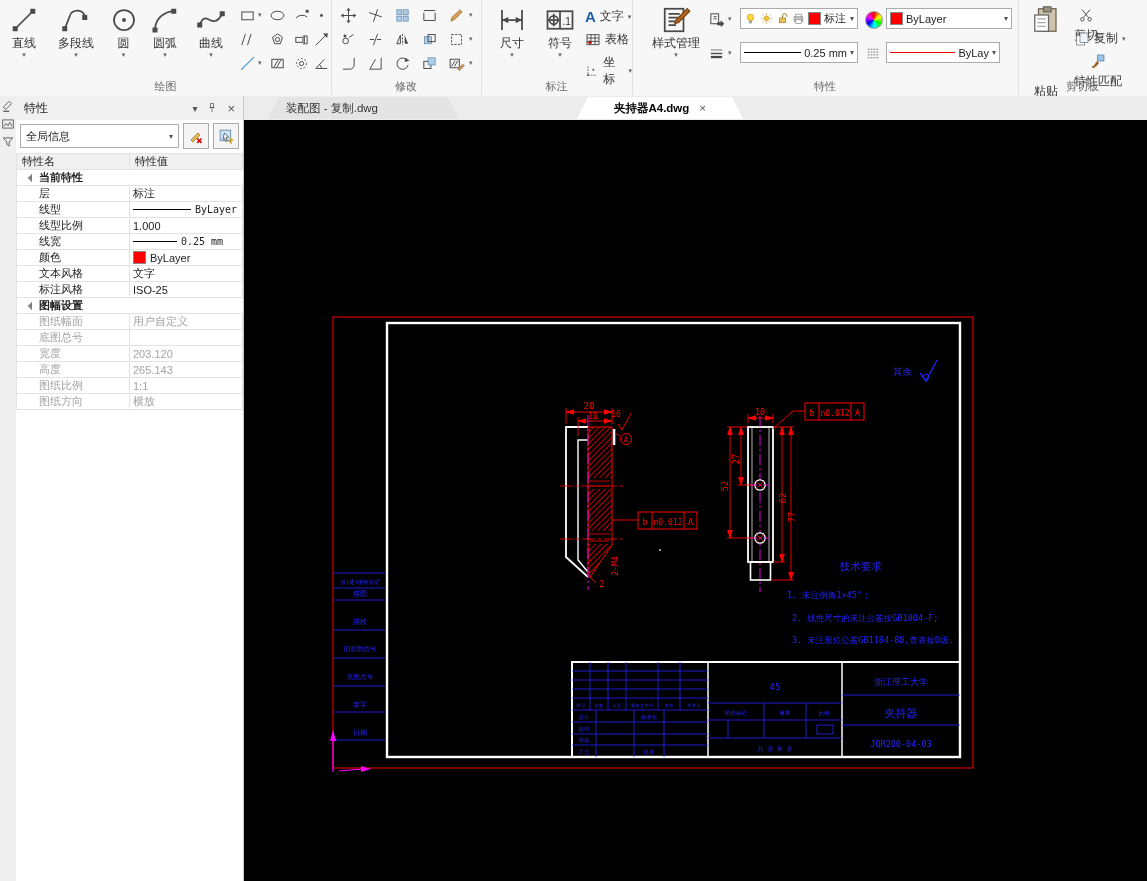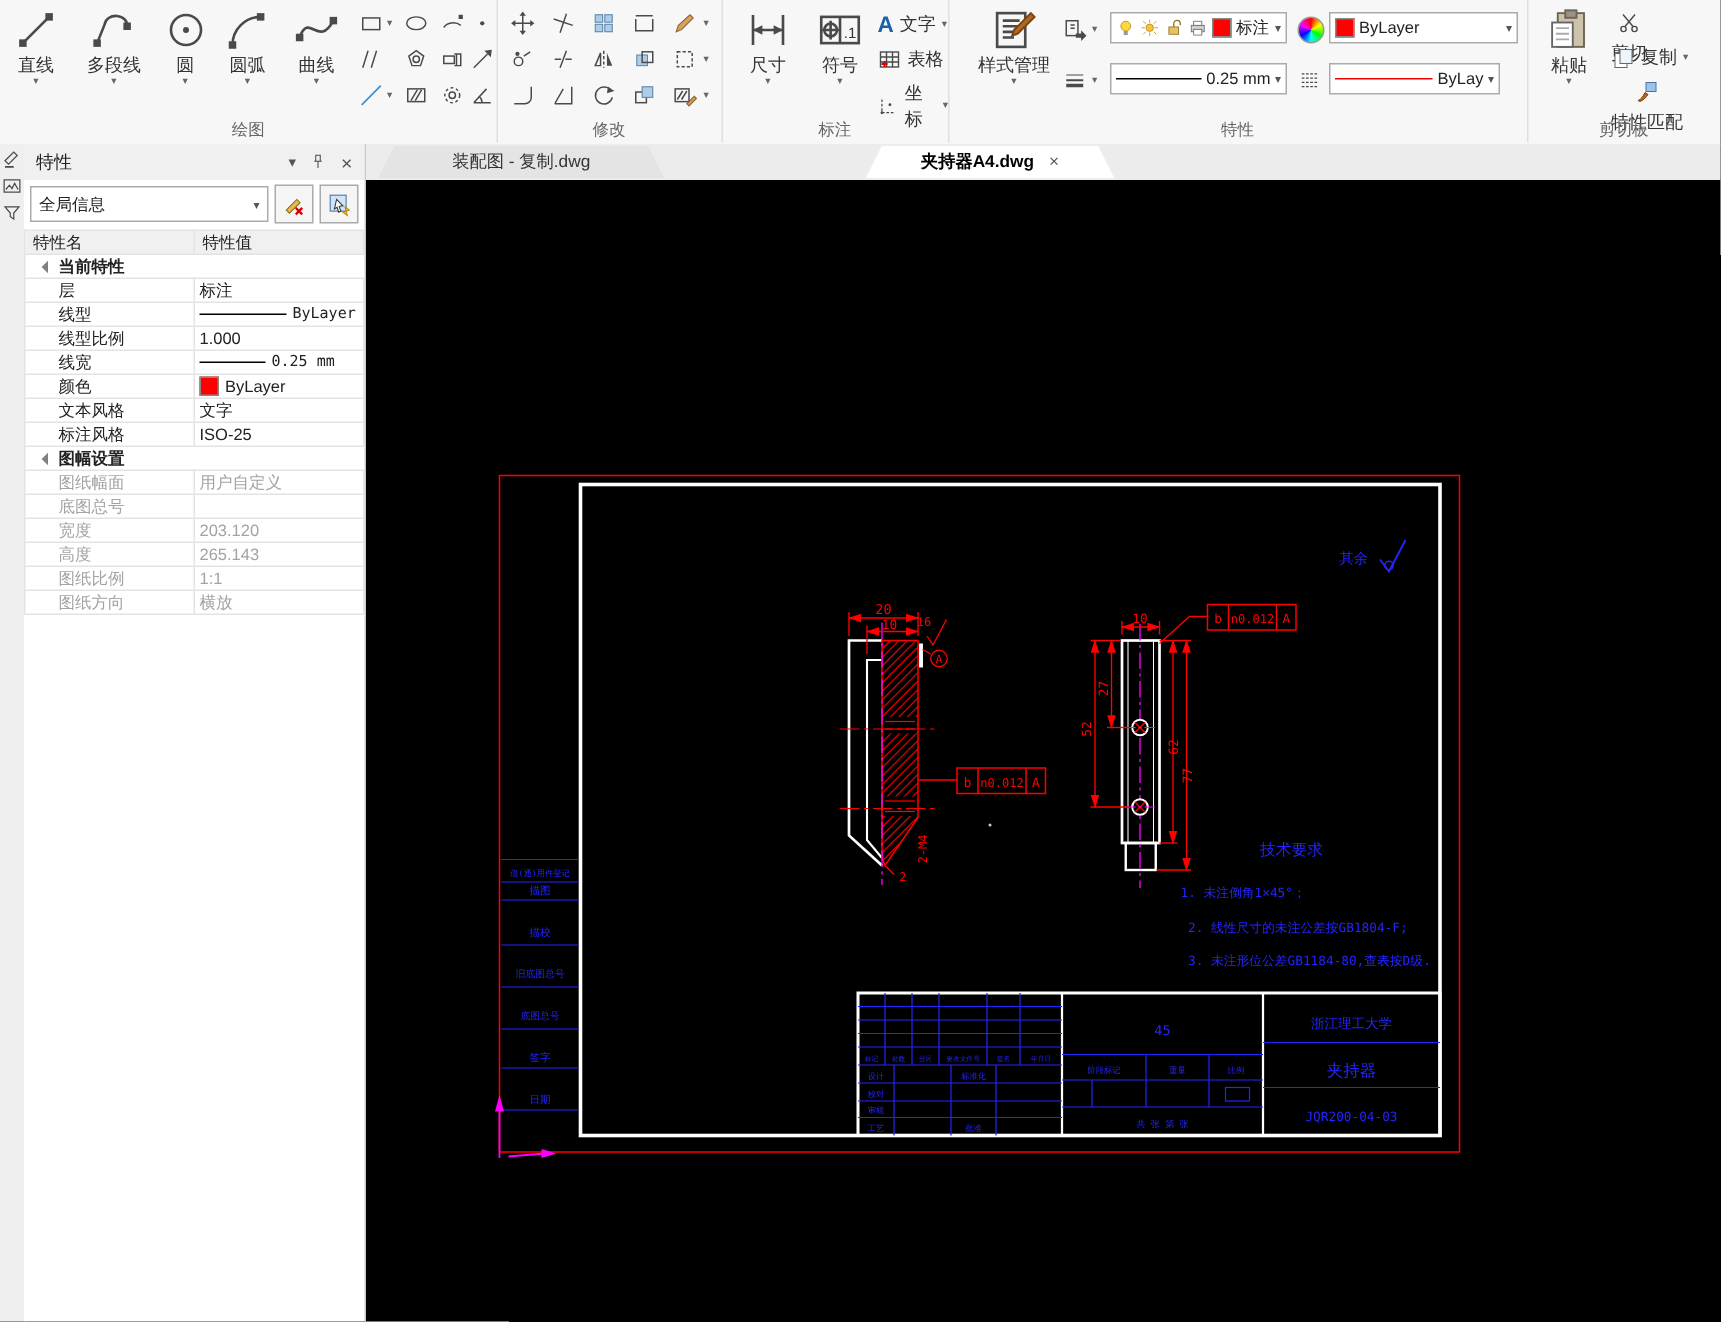--- a/index.html
+++ b/index.html
@@ -390,21 +390,21 @@
         </div>
       <div class="combo" style="left:254px;top:42px;width:114px;">
         <span class="lnr"></span>
         <span>ByLay</span>
         <span class="ca">▾</span>
       </div>
       <div class="rlabel">特性</div>
     </div>
 
     <div class="rgroup" style="left:1018px;width:129px;border-right:none;">
-      <div class="bigbtn" style="left:8px;width:40px;">
+      <div class="bigbtn" style="left:8px;width:40px;gap:48px;">
         <svg viewBox="0 0 24 24">
             <rect x="6" y="3" width="14" height="18" fill="#cdc3aa" stroke="#6b6353"></rect>
             <rect x="10" y="1.5" width="6" height="4" fill="#9a9384" stroke="#6b6353"></rect>
             <rect x="3" y="8" width="11" height="13" fill="#fff" stroke="#666"></rect>
             <path d="M5,11 h7 M5,14 h7 M5,17 h7" stroke="#aaa"></path>
           </svg>
         <span>粘贴</span>
           <span class="dd">▾</span>
       </div>
       <div class="sideic" style="left:56px;top:7px;flex-direction:column;">
@@ -555,21 +555,21 @@
           </tr>
       <tr class="dim">
             <td class="n">图纸方向</td>
             <td>横放</td>
           </tr>
     </tbody>
       </table>
   </div>
 
   <div class="tabbar">
-    <div class="tab" style="left:8px;width:155px;text-align:center;"><span>装配图 - 复制.dwg</span></div>
+    <div class="tab" style="left:24px;width:155px;"><span>装配图 - 复制.dwg</span></div>
     <div class="tab active" style="left:333px;width:130px;text-align:center;"><span>夹持器A4.dwg</span><span class="tabx">×</span></div>
   </div>
 
   <div class="canvas">
     <svg class="cad" width="903" height="761" viewBox="0 0 903 761">
       <defs>
         <pattern id="ht" width="4" height="4" patternUnits="userSpaceOnUse" patternTransform="rotate(45)">
           <rect width="4" height="4" fill="#000"></rect>
             <line x1="0" y1="0" x2="0" y2="4" stroke="#ff0000" stroke-width="1.5"></line>
         </pattern>

